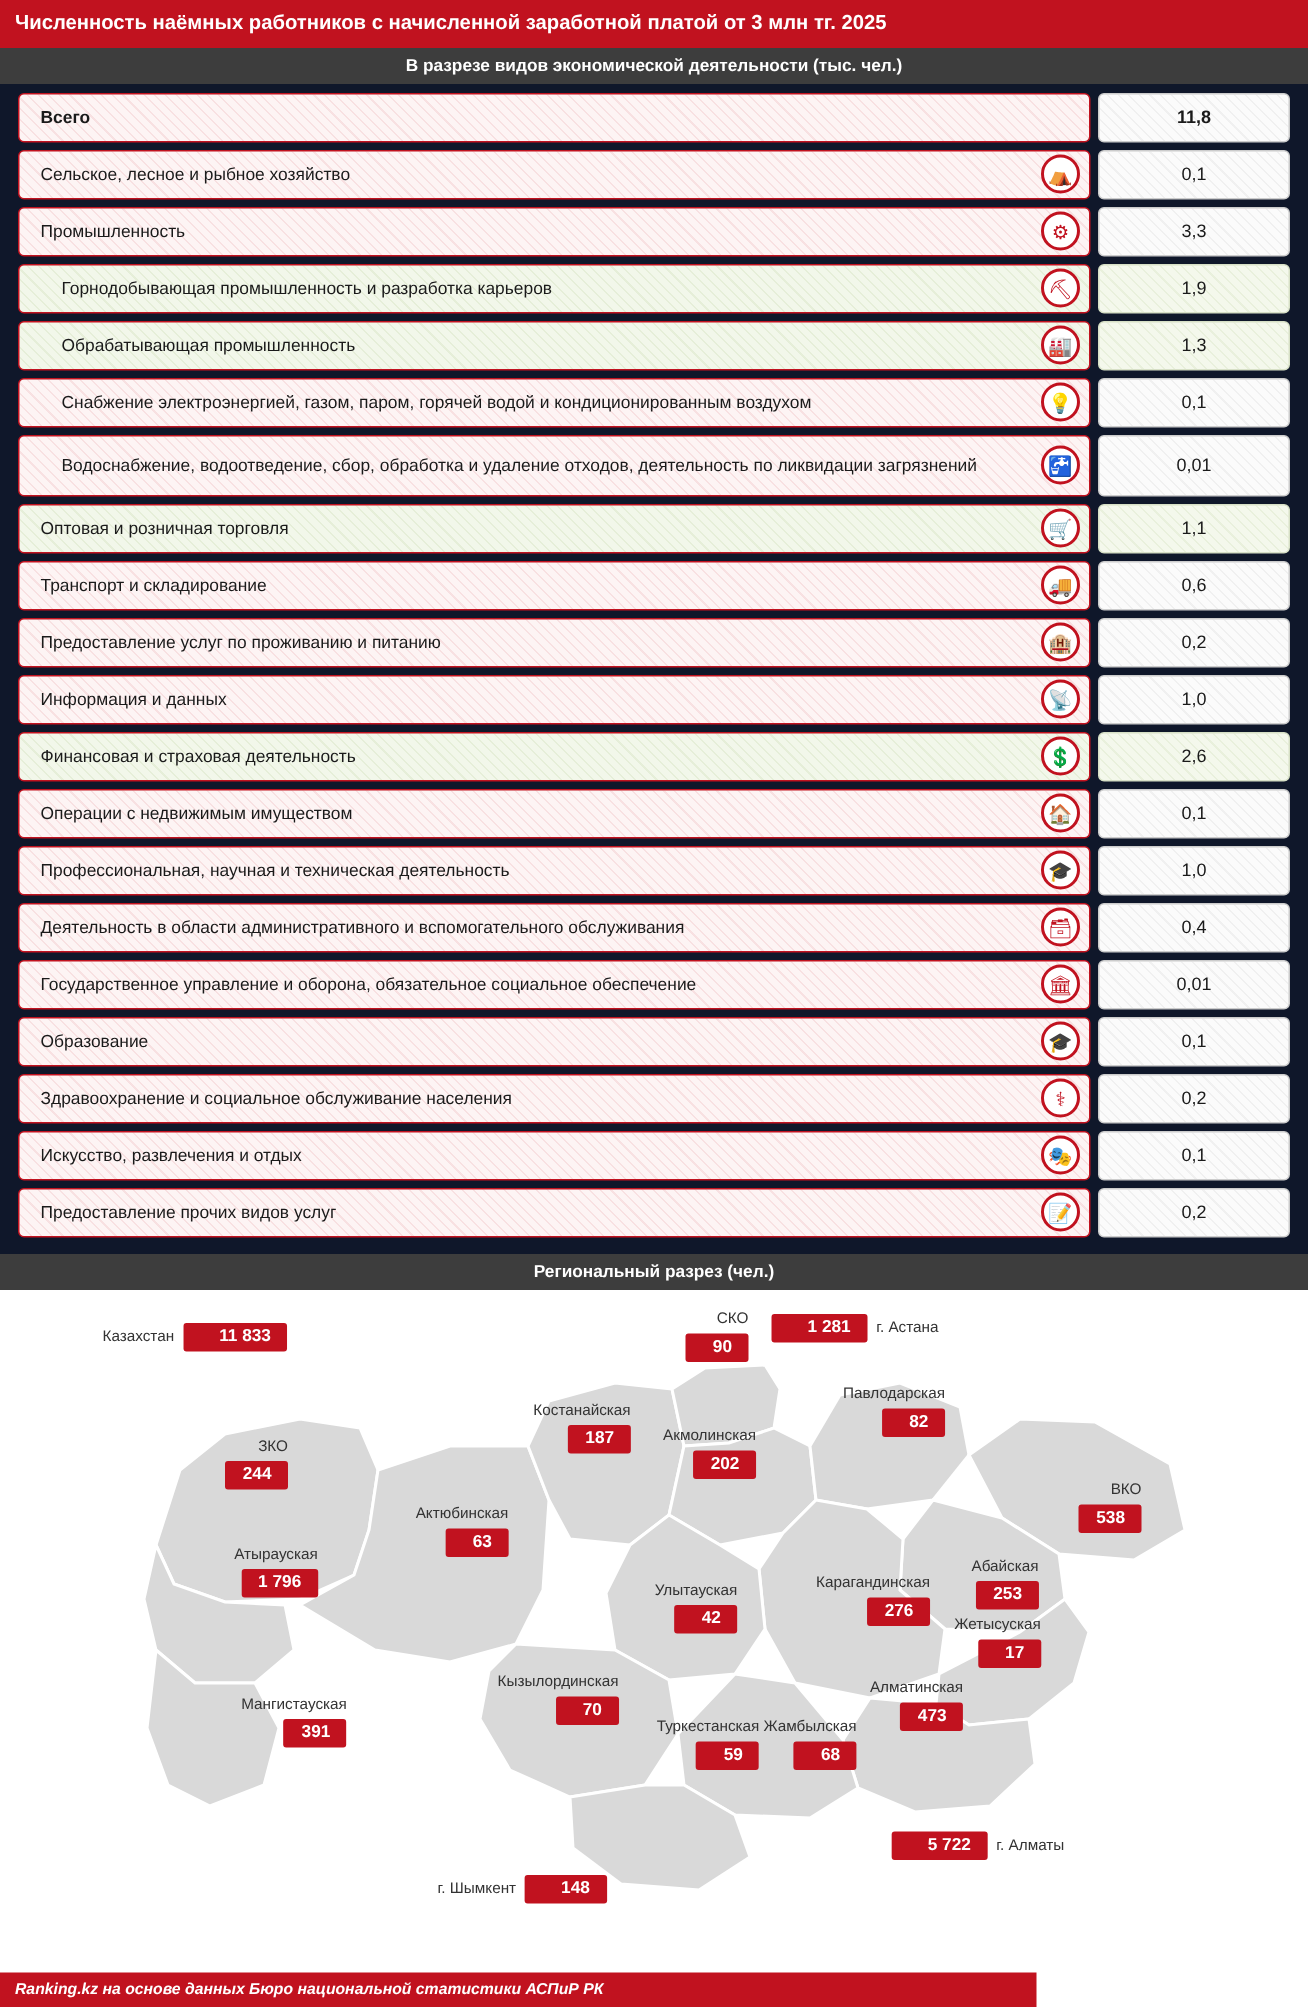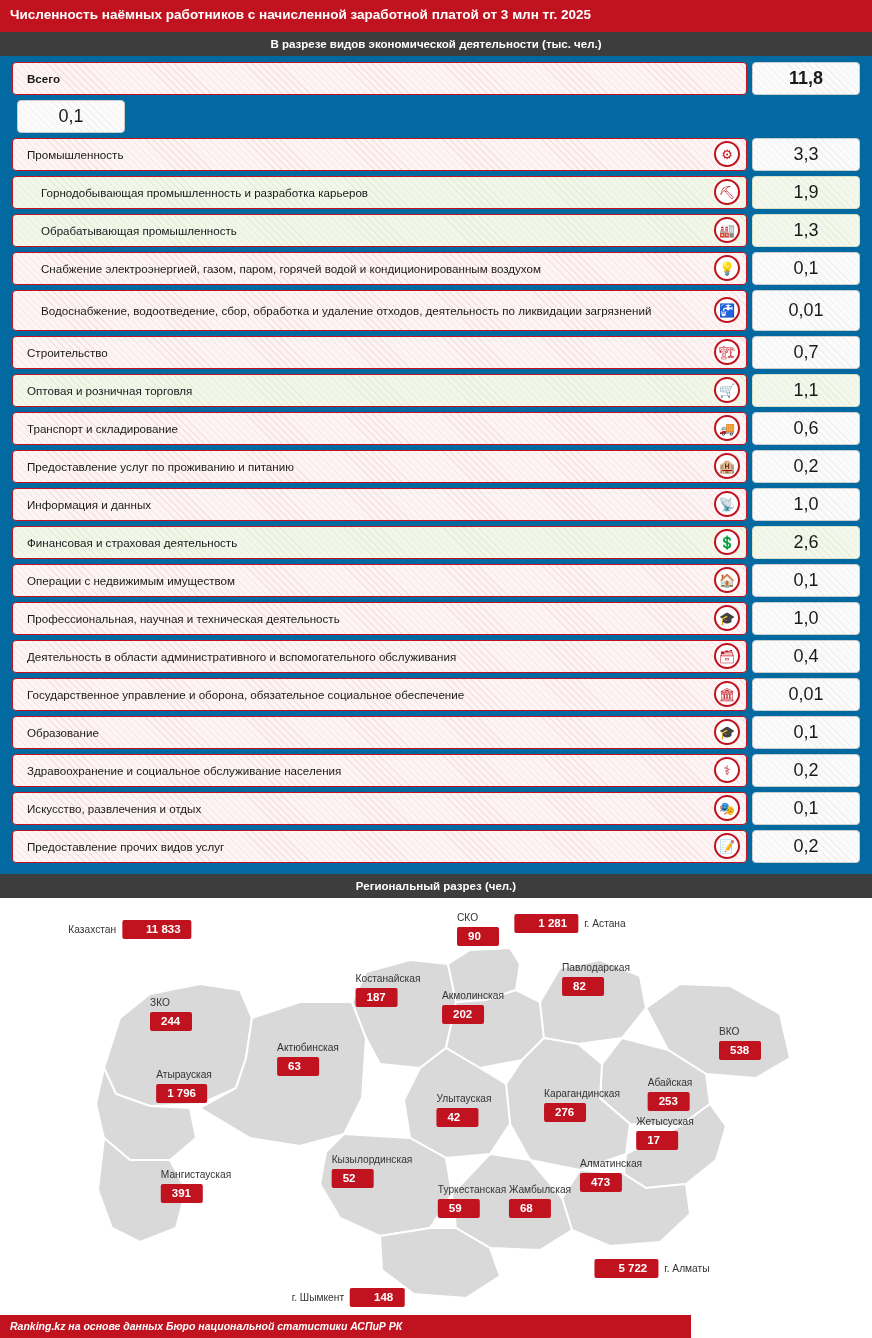--- a/index.html
+++ b/index.html
@@ -27,21 +27,21 @@
     background: #3d3d3d;
     color: #ffffff;
     font-weight: bold;
     font-size: 11.5px;
     text-align: center;
     padding: 6px 16px;
   }
   
   .table-wrap {
     padding: 6px 12px 6px 12px;
-    background: #0369a1;
+    background: #0f172a;
   }
   .row {
     display: flex;
     align-items: stretch;
     margin-bottom: 5px;
     height: 33px;
   }
   .row .label-cell {
     flex: 1 1 auto;
     border: 1px solid #c1121f;
@@ -76,30 +76,30 @@
     width: 26px; height: 26px;
     border-radius: 50%;
     border: 2px solid #c1121f;
     background: #ffffff;
     display: flex; align-items: center; justify-content: center;
     font-size: 13px;
     color: #c1121f;
     line-height: 1;
   }
   .val-cell {
-    width: 108px;
+    width: 128px;
     margin-left: 5px;
     border: 1px solid #cccccc;
     border-radius: 4px;
     background-color: #fbfbfb;
     background-image: repeating-linear-gradient(
         45deg, rgba(0,0,0,0.045) 0px, rgba(0,0,0,0.045) 1px,
         rgba(255,255,255,0) 1px, rgba(255,255,255,0) 5px);
     display: flex; align-items: center; justify-content: center;
-    font-size: 18px;
+    font-size: 12px;
   }
   .row.total .val-cell { font-weight: bold; }
   .row.alt .val-cell {
     background-color: #f4f8ec;
     background-image: repeating-linear-gradient(
         45deg, rgba(120,160,60,0.09) 0px, rgba(120,160,60,0.09) 1px,
         rgba(255,255,255,0) 1px, rgba(255,255,255,0) 5px);
     border-color: #d7e0c6;
   }
   
@@ -113,21 +113,21 @@
   }
   .map-area {
     position: relative;
     width: 872px;
     height: 440px;
     background: #ffffff;
   }
   .map-area svg { position: absolute; left: 0; top: 0; }
   .region {
     position: absolute;
-    text-align: left;
+    text-align: right;
     transform: translateX(-50%);
     font-size: 10.2px;
     color: #333;
     line-height: 1.15;
     white-space: nowrap;
   }
   .region .rname { display:block; margin-bottom: 3px; }
   .region .rval {
     display: inline-block;
     background: #c1121f;
@@ -161,20 +161,24 @@
 <div class="sub-title">В разрезе видов экономической деятельности (тыс. чел.)</div>
 
 <div class="table-wrap" id="table-root">
     <div class="row total">
       <div class="label-cell">
         <span class="lbl">Всего</span>
       </div>
       <div class="val-cell">11,8</div>
     </div>
     <div class="row">
+      <div class="label-cell">
+        <span class="lbl">Сельское, лесное и рыбное хозяйство</span>
+        <span class="icon-badge">⛺</span>
+      </div>
       <div class="val-cell">0,1</div>
     </div>
     <div class="row">
       <div class="label-cell">
         <span class="lbl">Промышленность</span>
         <span class="icon-badge">⚙</span>
       </div>
       <div class="val-cell">3,3</div>
     </div>
     <div class="row alt indent">
@@ -197,27 +201,20 @@
         <span class="icon-badge">💡</span>
       </div>
       <div class="val-cell">0,1</div>
     </div>
     <div class="row indent tall">
       <div class="label-cell">
         <span class="lbl">Водоснабжение, водоотведение, сбор, обработка и удаление отходов, деятельность по ликвидации загрязнений</span>
         <span class="icon-badge">🚰</span>
       </div>
       <div class="val-cell">0,01</div>
-    </div>
-    <div class="row">
-      <div class="label-cell">
-        <span class="lbl">Строительство</span>
-        <span class="icon-badge">🏗</span>
-      </div>
-      <div class="val-cell">0,7</div>
     </div>
     <div class="row alt">
       <div class="label-cell">
         <span class="lbl">Оптовая и розничная торговля</span>
         <span class="icon-badge">🛒</span>
       </div>
       <div class="val-cell">1,1</div>
     </div>
     <div class="row">
       <div class="label-cell">
@@ -356,21 +353,21 @@
       <div class="region" style="left: 596px; top: 64px;"><span class="rname">Павлодарская</span><span class="rval">82</span></div>
       <div class="region" style="left: 171px; top: 99px;"><span class="rname">ЗКО</span><span class="rval">244</span></div>
       <div class="region" style="left: 308px; top: 144px;"><span class="rname">Актюбинская</span><span class="rval">63</span></div>
       <div class="region" style="left: 740px; top: 128px;"><span class="rname">ВКО</span><span class="rval">538</span></div>
       <div class="region" style="left: 670px; top: 179px;"><span class="rname">Абайская</span><span class="rval">253</span></div>
       <div class="region" style="left: 184px; top: 171px;"><span class="rname">Атырауская</span><span class="rval">1 796</span></div>
       <div class="region" style="left: 582px; top: 190px;"><span class="rname">Карагандинская</span><span class="rval">276</span></div>
       <div class="region" style="left: 464px; top: 195px;"><span class="rname">Улытауская</span><span class="rval">42</span></div>
       <div class="region" style="left: 665px; top: 218px;"><span class="rname">Жетысуская</span><span class="rval">17</span></div>
       <div class="region" style="left: 196px; top: 271px;"><span class="rname">Мангистауская</span><span class="rval">391</span></div>
-      <div class="region" style="left: 372px; top: 256px;"><span class="rname">Кызылординская</span><span class="rval">52</span></div>
+      <div class="region" style="left: 372px; top: 256px;"><span class="rname">Кызылординская</span><span class="rval">70</span></div>
       <div class="region" style="left: 540px; top: 270px; margin-top: 16px;"><span class="rname">Жамбылская</span><span class="rval">68</span></div>
       <div class="region" style="left: 611px; top: 260px;"><span class="rname">Алматинская</span><span class="rval">473</span></div>
       <div class="region" style="left: 472px; top: 286px;"><span class="rname">Туркестанская</span><span class="rval">59</span></div>
       <div class="region inline" style="left: 652px; top: 361px;"><span class="rval">5 722</span><span class="rname">г. Алматы</span></div>
       <div class="region inline" style="left: 348px; top: 390px;"><span class="rname" style="margin-right: 6px; margin-left: 0px; display: inline;">г. Шымкент</span><span class="rval">148</span></div>
     </div>
 </div>
 
 <div class="footer">Ranking.kz на основе данных Бюро национальной статистики АСПиР РК</div>
 

